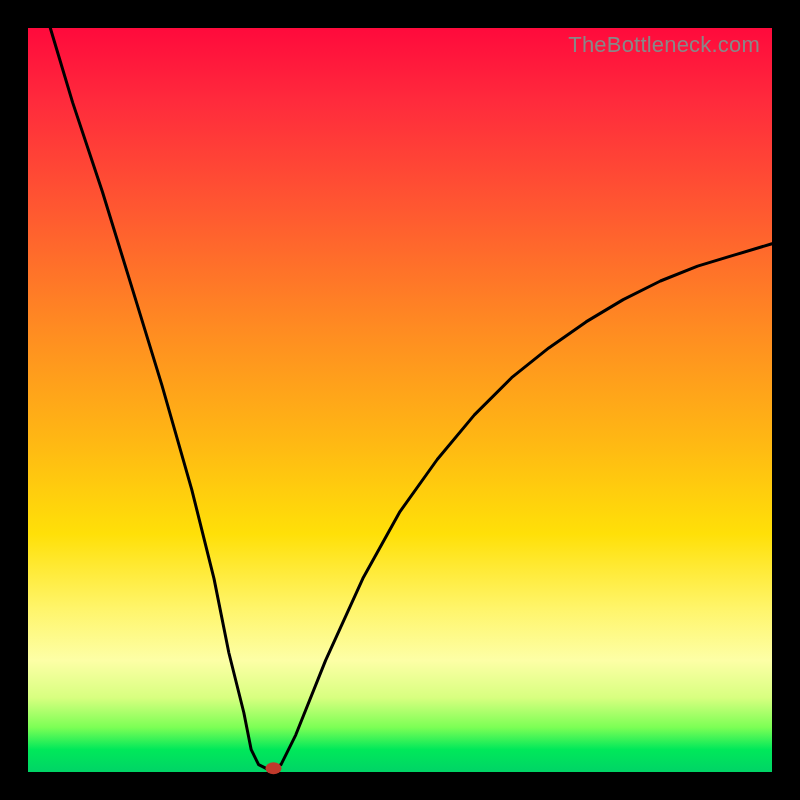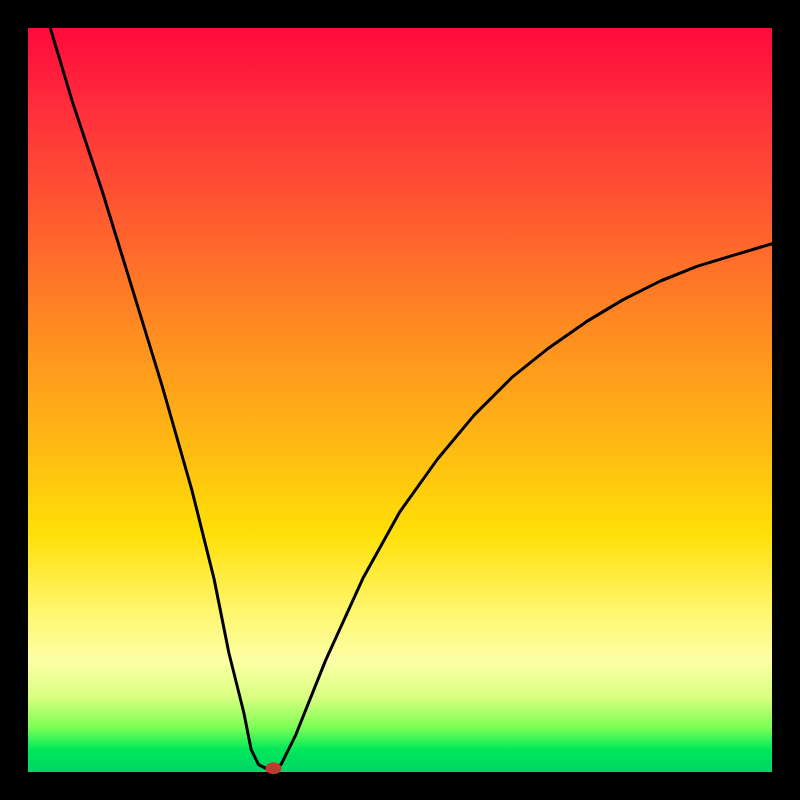--- a/index.html
+++ b/index.html
@@ -72,20 +72,21 @@
     stroke: none;
   }
 </style>
 </head>
 <body>
 
 <div class="frame">
 
   <div class="plot-area">
 
+    <div class="watermark">TheBottleneck.com</div>
 
     <svg class="curve" viewBox="0 0 744 744" preserveAspectRatio="none">
       <path d="M22.3 0.0 L44.6 74.4 L74.4 163.7 L104.2 260.4 L133.9 357.1 L163.7 461.3 L186.0 550.6 L200.9 625.0 L215.8 684.5 L223.2 721.7 L230.6 736.6 L238.1 740.3 L245.5 740.3 L253.0 736.6 L267.8 706.8 L297.6 632.4 L334.8 550.6 L372.0 483.6 L409.2 431.5 L446.4 386.9 L483.6 349.7 L520.8 319.9 L558.0 293.9 L595.2 271.6 L632.4 253.0 L669.6 238.1 L706.8 226.9 L744.0 215.8"></path>
       <ellipse class="marker" rx="8" ry="6" cx="245.5" cy="740.3"></ellipse>
     </svg>
 
   </div>
 
 </div>
 

